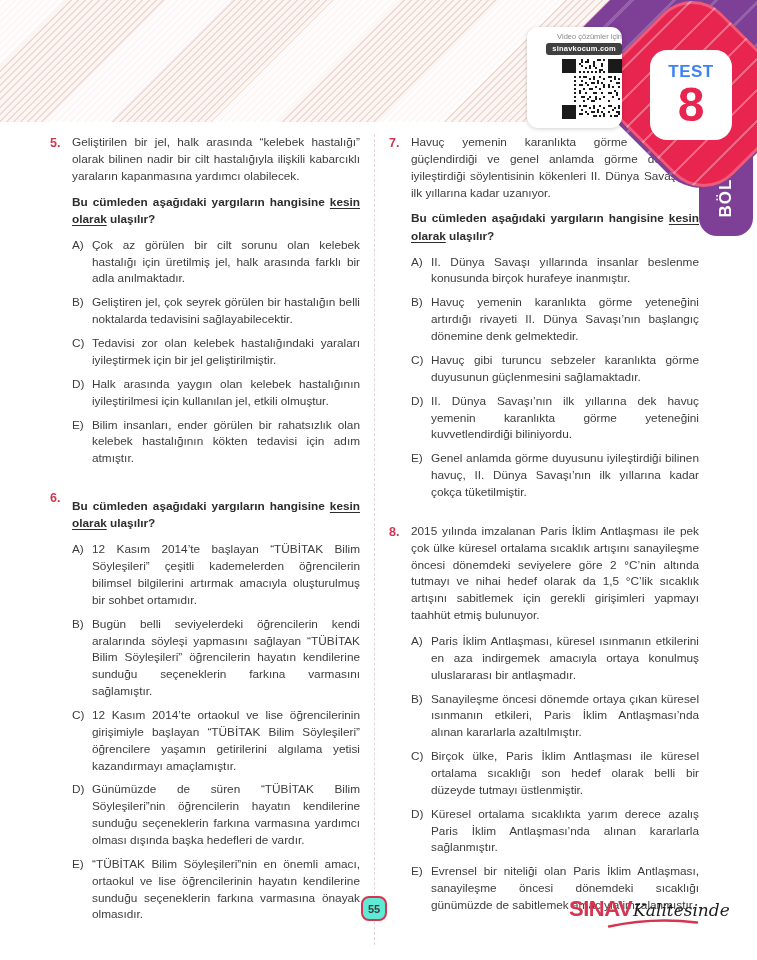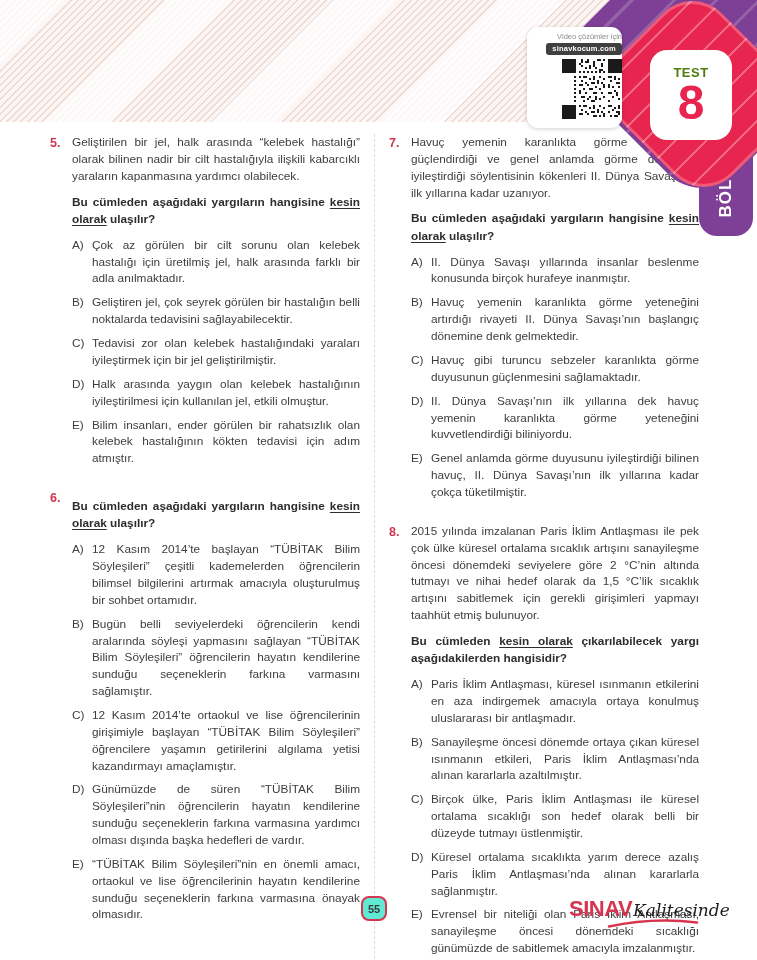--- a/index.html
+++ b/index.html
@@ -41,21 +41,21 @@
   }
   .red-diamond::after{
     content:"";position:absolute;inset:0;
     background:repeating-linear-gradient(90deg, rgba(255,255,255,0) 0 10px, rgba(255,255,255,.30) 10px 12px, rgba(255,255,255,0) 12px 22px);
   }
   .test-card{
     position:absolute;left:650px;top:50px;width:82px;height:90px;z-index:4;
     background:#fff;border-radius:17px;
     display:flex;flex-direction:column;align-items:center;justify-content:center;gap:0;
   }
-  .test-card .test-word{color:#4d7c0f;font-weight:bold;font-size:13px;letter-spacing:.5px;}
+  .test-card .test-word{color:#3b82f6;font-weight:bold;font-size:17px;letter-spacing:.5px;}
   .test-card .test-num{color:#e8254e;font-weight:bold;font-size:48px;line-height:.95;}
   
   .qr-panel{
     position:absolute;left:527px;top:27px;width:95px;height:101px;z-index:5;
     background:#fff;border-radius:11px;box-shadow:0 1px 4px rgba(0,0,0,.18);
     display:flex;flex-direction:column;align-items:flex-end;padding-top:5px;box-sizing:border-box;
   }
   .qr-note{font-size:7.5px;color:#8a8a8a;}
   .qr-site{
     margin-top:2px;background:#404040;color:#fff;font-weight:bold;font-size:7.5px;
@@ -222,21 +222,20 @@
               <span class="opt-text">Genel anlamda görme duyusunu iyileştirdiği bilinen havuç, II. Dünya Savaşı’nın ilk yıllarına kadar çokça tüketilmiştir.</span>
             </div>
           </div>
     </div>
   </div>
 
   <div class="q">
     <span class="qnum">8.</span>
     <div class="qbody">
       <div class="stem">2015 yılında imzalanan Paris İklim Antlaşması ile pek çok ülke küresel ortalama sıcaklık artışını sanayileşme öncesi dönemdeki seviyelere göre 2 °C’nin altında tutmayı ve nihai hedef olarak da 1,5 °C’lik sıcaklık artışını sabitlemek için gerekli girişimleri yapmayı taahhüt etmiş bulunuyor.</div>
-      <div class="prompt"><span>Bu cümleden </span><span class="u">kesin olarak</span><span> çıkarılabilecek yargı aşağıdakilerden hangisidir?</span></div>
       <div class="options">
             <div class="opt">
               <span class="opt-label">A)</span>
               <span class="opt-text">Paris İklim Antlaşması, küresel ısınmanın etkilerini en aza indirgemek amacıyla ortaya konulmuş uluslararası bir antlaşmadır.</span>
             </div>
             <div class="opt">
               <span class="opt-label">B)</span>
               <span class="opt-text">Sanayileşme öncesi dönemde ortaya çıkan küresel ısınmanın etkileri, Paris İklim Antlaşması’nda alınan kararlarla azaltılmıştır.</span>
             </div>
             <div class="opt">

